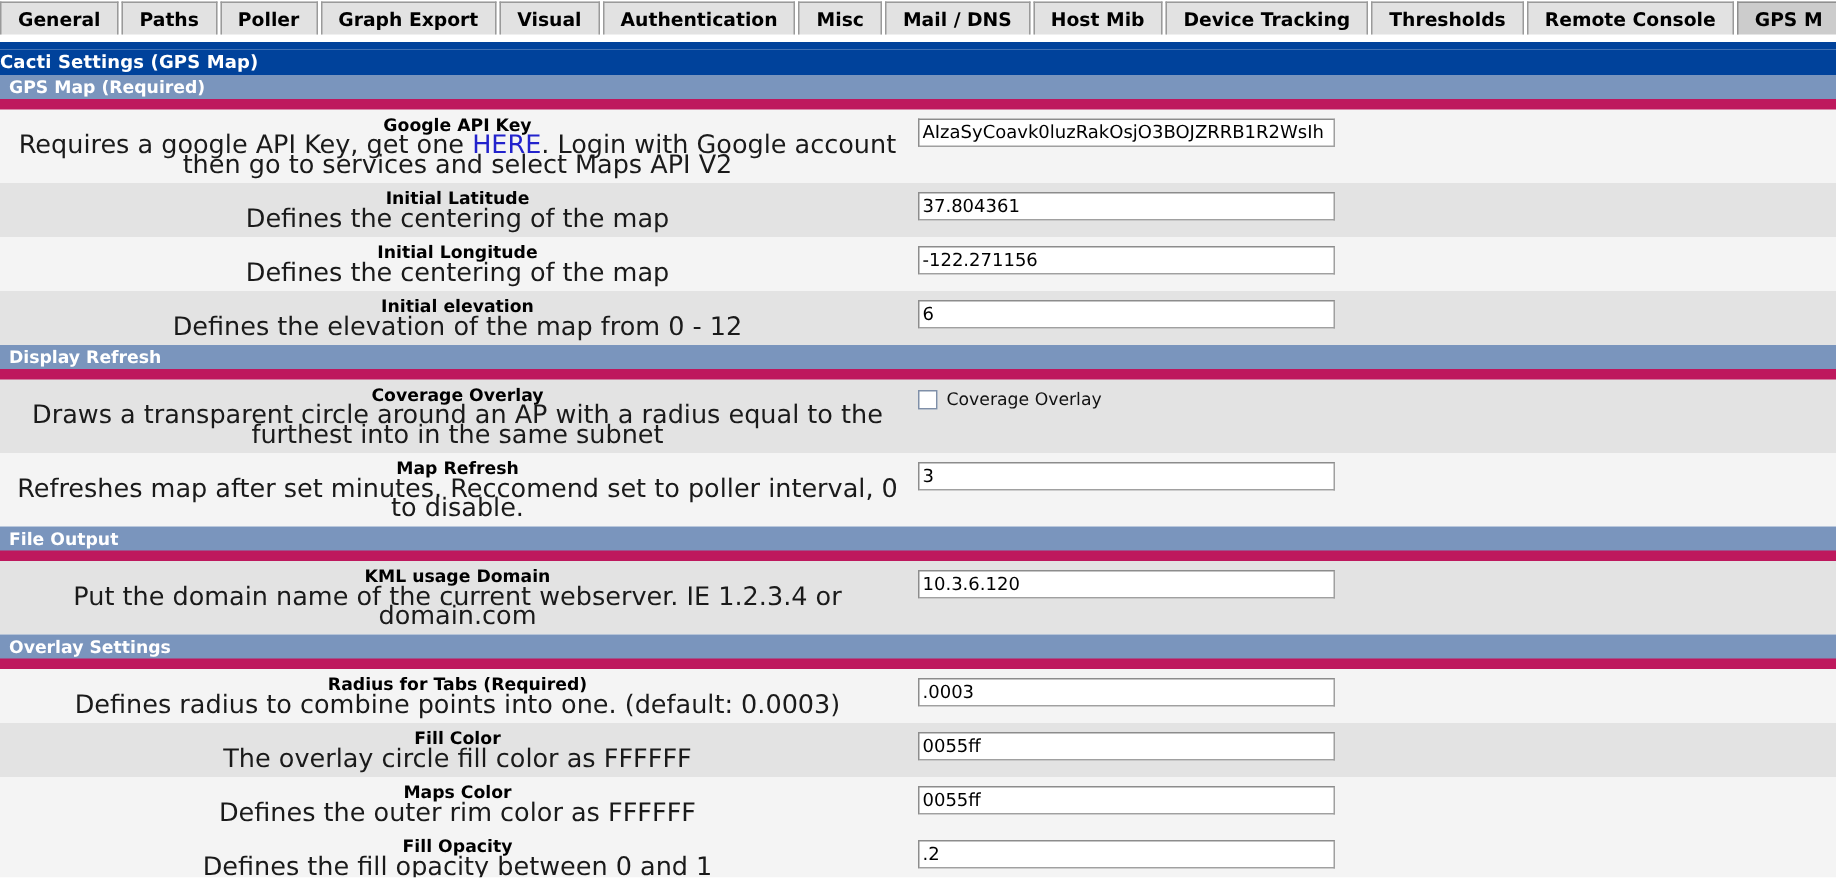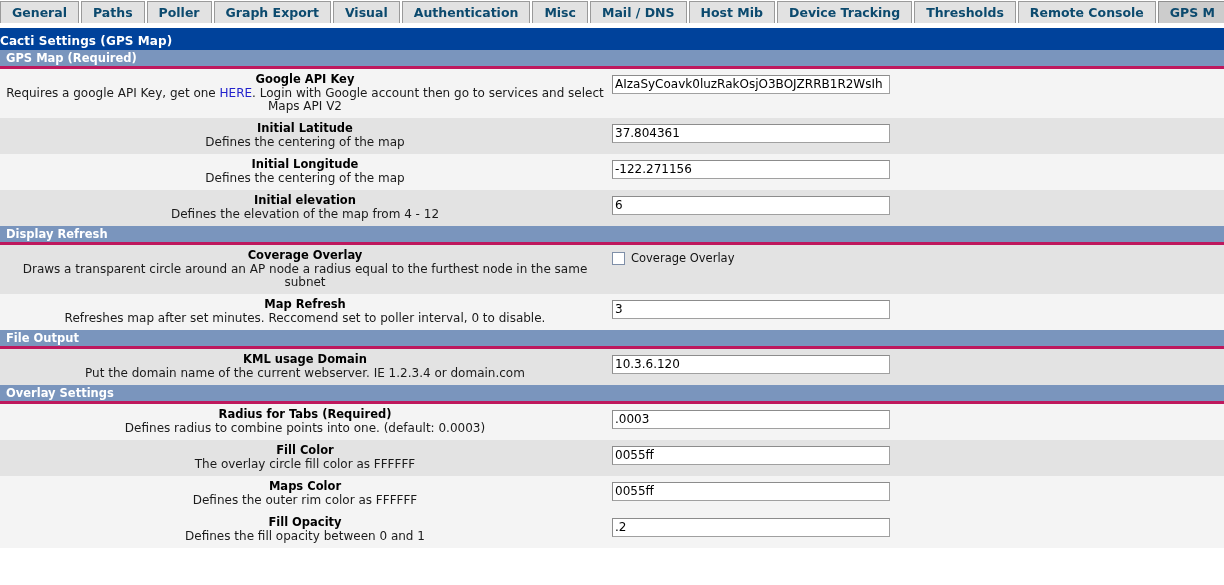--- a/index.html
+++ b/index.html
@@ -27,21 +27,21 @@
   }
   .tab {
     display: inline-block;
     height: 22px;
     line-height: 22px;
     margin-top: 1px;
     padding: 0 11px;
     background: #e2e2e2;
     border: 1px solid #9a9a9a;
     border-bottom: none;
-    color: #0c4a6e;
+    color: #000000;
     font-family: "DejaVu Sans", "Liberation Sans", sans-serif;
     font-size: 12.5px;
     font-weight: bold;
     vertical-align: bottom;
     box-sizing: border-box;
     margin-right: 2px;
     cursor: pointer;
   }
   .tab.active {
     background: #cccccc;
@@ -73,21 +73,21 @@
   .settings td { padding: 0; vertical-align: top; }
 
   .section-header td {
     background: #7a95bd;
     color: #ffffff;
     font-size: 11.5px;
     font-weight: bold;
     height: 16px;
     line-height: 16px;
     padding-left: 6px;
-    border-bottom: 3px solid #be185d;
+    border-bottom: 7px solid #be185d;
   }
 
   tr.row-a td { background: #f4f4f4; }
   tr.row-b td { background: #e3e3e3; }
 
   .cell-label {
     width: 752px;
     padding: 4px 6px 5px 4px !important;
     box-sizing: border-box;
     text-align: center;
@@ -95,21 +95,21 @@
   .cell-field {
     padding: 4px 0 5px 0 !important;
   }
   .lbl-title {
     font-size: 11.5px;
     font-weight: bold;
     color: #000000;
     line-height: 13px;
   }
   .lbl-desc {
-    font-size: 12px;
+    font-size: 17px;
     color: #1a1a1a;
     line-height: 13px;
     margin-top: 1px;
   }
   .lbl-desc a {
     color: #2222cc;
     text-decoration: none;
   }
 
   input.textbox {
@@ -196,31 +196,31 @@
         <tr class="row-a">
           <td class="cell-label">
             <div class="lbl-title">Initial Longitude</div>
             <div class="lbl-desc">Defines the centering of the map</div>
           </td>
           <td class="cell-field"><input type="text" class="textbox" value="-122.271156" style=""></td>
         </tr>
         <tr class="row-b">
           <td class="cell-label">
             <div class="lbl-title">Initial elevation</div>
-            <div class="lbl-desc">Defines the elevation of the map from 4 - 12</div>
+            <div class="lbl-desc">Defines the elevation of the map from 0 - 12</div>
           </td>
           <td class="cell-field"><input type="text" class="textbox" value="6" style=""></td>
         </tr>
         <tr class="section-header">
           <td colspan="2">Display Refresh</td>
         </tr>
         <tr class="row-b">
           <td class="cell-label">
             <div class="lbl-title">Coverage Overlay</div>
-            <div class="lbl-desc">Draws a transparent circle around an AP node a radius equal to the furthest node in the same subnet</div>
+            <div class="lbl-desc">Draws a transparent circle around an AP with a radius equal to the furthest into in the same subnet</div>
           </td>
           <td class="cell-field">
             <div class="checkline">
               <span class="cbx checked"></span>
               <span class="cbx-label">Coverage Overlay</span>
             </div>
           </td>
         </tr>
         <tr class="row-a">
           <td class="cell-label">

